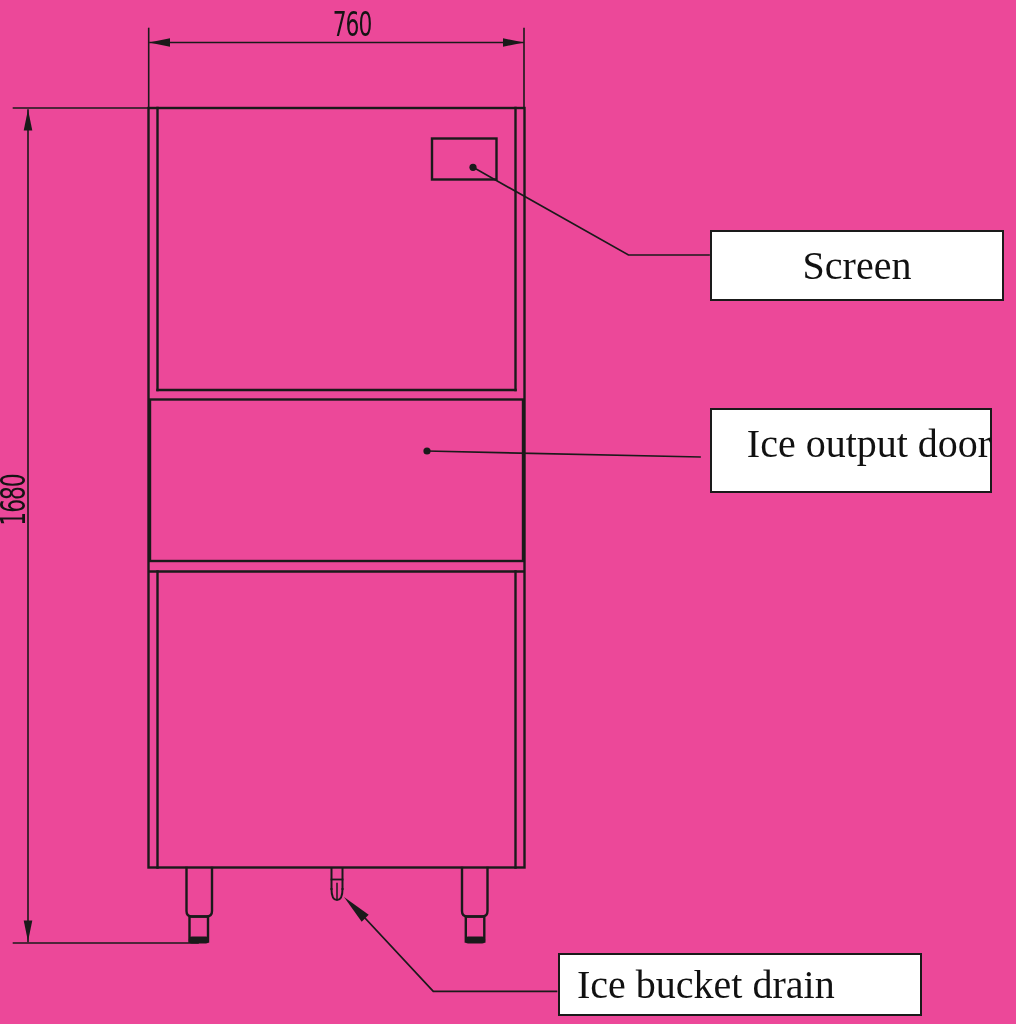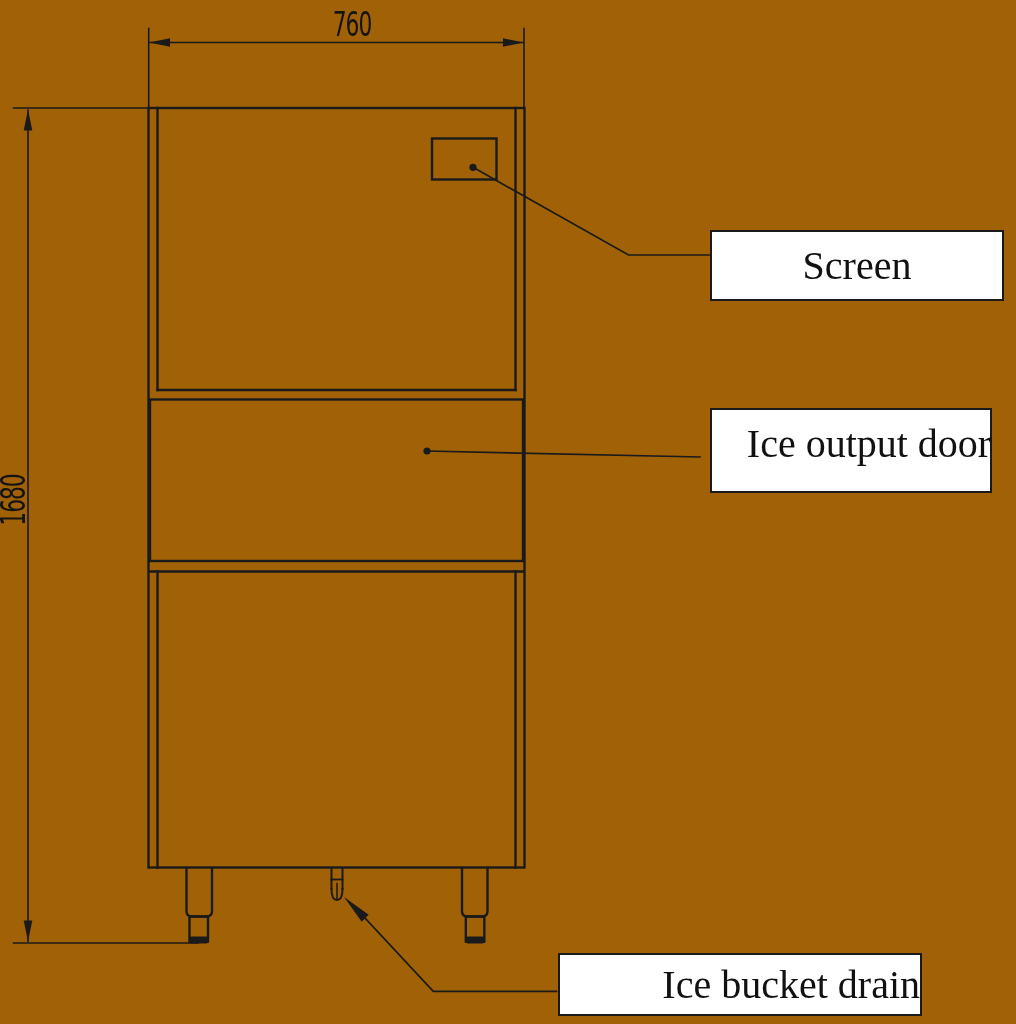--- a/index.html
+++ b/index.html
@@ -4,21 +4,21 @@
 <style>
   html, body {
     margin: 0;
     padding: 0;
     background: #ffffff;
   }
   .stage {
     position: relative;
     width: 1016px;
     height: 1024px;
-    background: #a16207;
+    background: #ec4899;
     font-family: "Liberation Serif", serif;
     overflow: hidden;
   }
   .stage svg {
     position: absolute;
     left: 0;
     top: 0;
   }
   .callout {
     position: absolute;
@@ -30,21 +30,21 @@
     justify-content: center;
     font-size: 40px;
     color: #111111;
     white-space: nowrap;
     line-height: 1;
   }
   .callout-screen   { left: 710px; top: 230px; width: 294px; height: 71px; }
   .callout-door     { left: 710px; top: 408px; width: 282px; height: 85px;
                       padding-bottom: 14px; padding-right: 12px; padding-left: 48px; }
   .callout-drain    { left: 558px; top: 953px; width: 364px; height: 63px;
-                      justify-content: flex-end; padding-left: 17px; }
+                      justify-content: flex-start; padding-left: 17px; }
   .dim-text {
     position: absolute;
     font-family: "DejaVu Sans", sans-serif;
     font-size: 33px;
     font-weight: 400;
     color: #141414;
     letter-spacing: -1.5px;
     line-height: 1;
     white-space: nowrap;
   }

